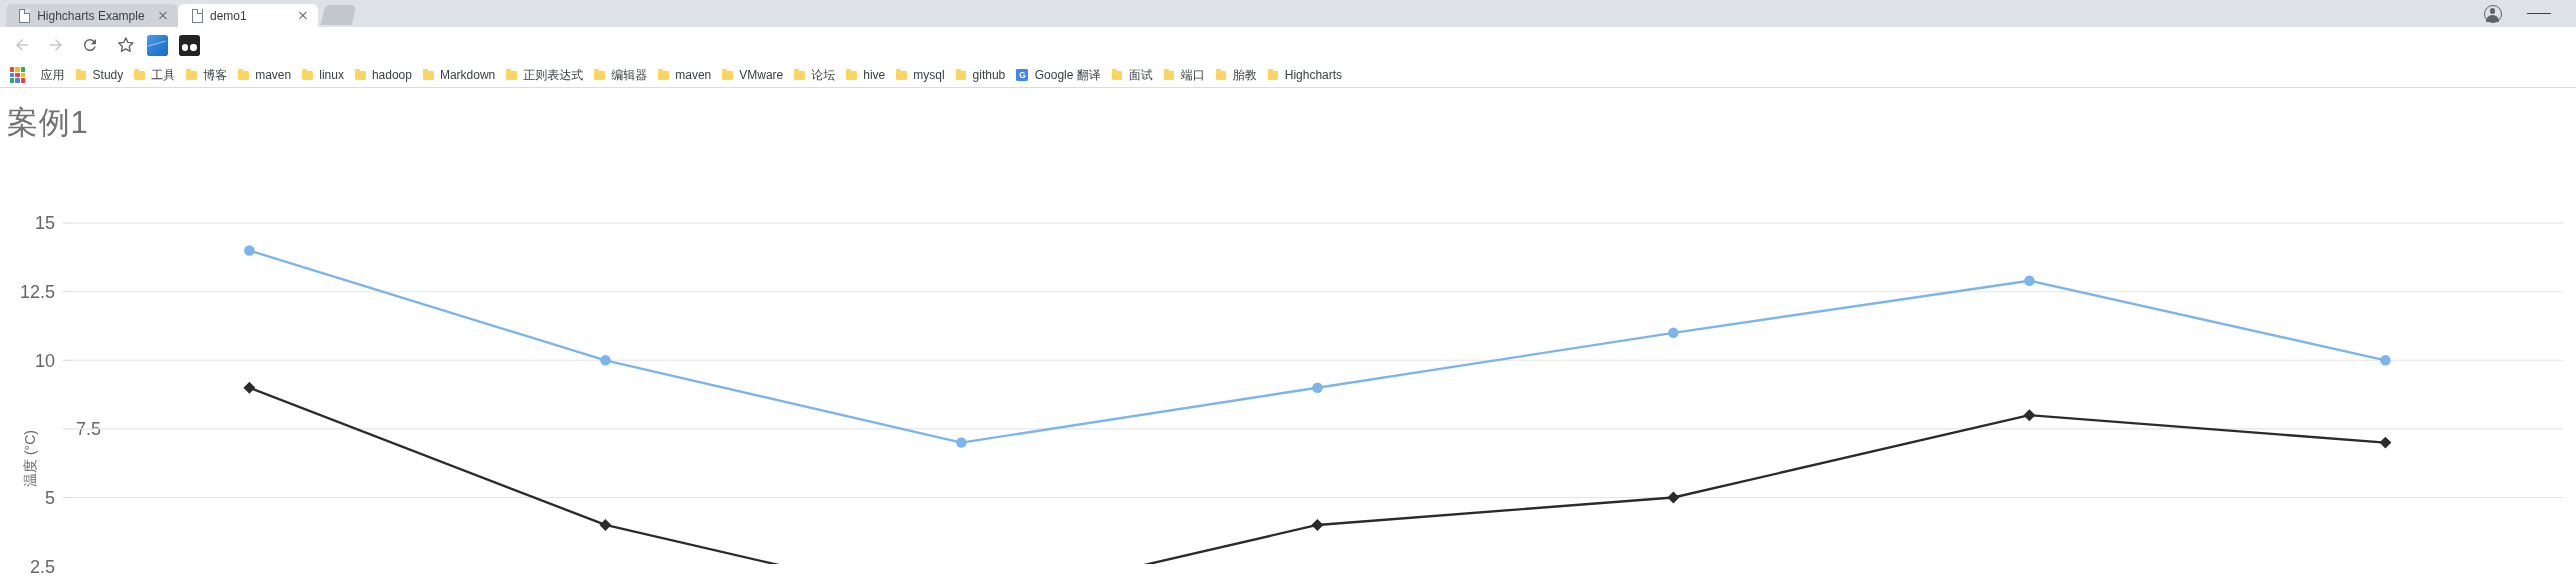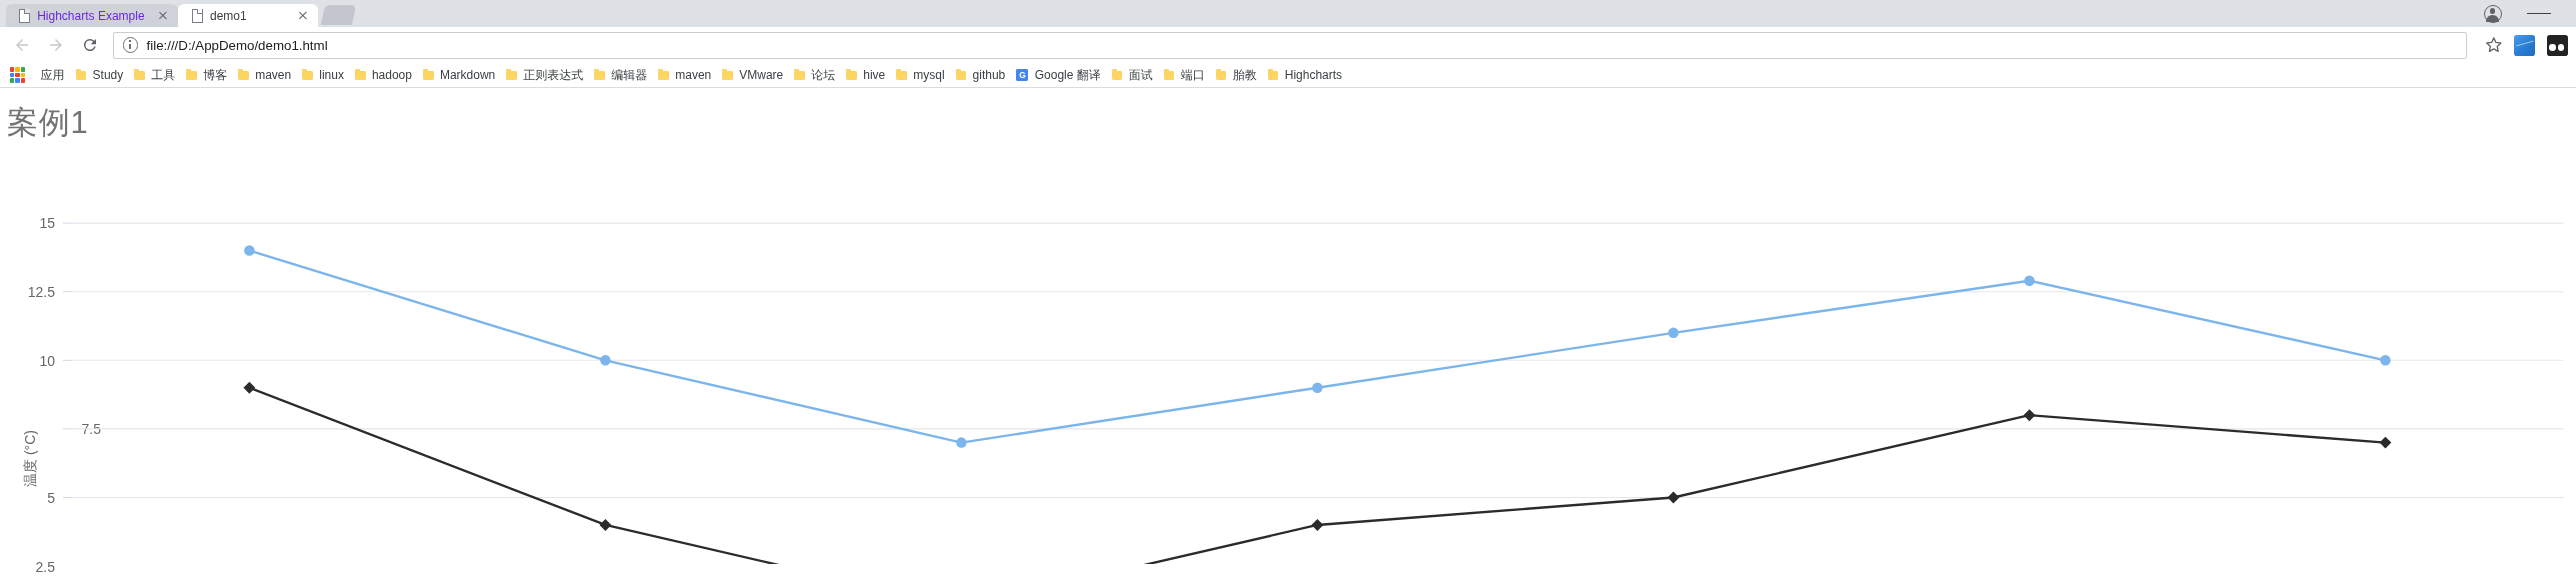--- a/index.html
+++ b/index.html
@@ -18,21 +18,21 @@
     height: 27px; background: #dee1e6;
     display: flex; align-items: flex-end; padding-left: 5.6px;
     position: relative;
   }
   .tab {
     height: 23px; display: flex; align-items: center;
     padding: 0 7px 0 12.6px; font-size: 12px; color: #3c4043;
     border-radius: 6.3px 6.3px 0 0; position: relative;
     min-width: 140px; max-width: 224px;
   }
-  .tab.inactive { background: #cfd3d9; color: #6d28d9; }
+  .tab.inactive { background: #cfd3d9; color: #404040; }
   .tab.active { background: #ffffff; }
   .tab-favicon {
     width: 12px; height: 14px; margin-right: 7px; flex: 0 0 auto;
     position: relative;
   }
   .tab-favicon::before {
     content: ""; position: absolute; left: 0.7px; top: 0.7px;
     width: 9px; height: 12px; border: 1.1px solid #7a7f87;
     background: #fff;
   }
@@ -181,21 +181,21 @@
     text-align: center; font-size: 21px; color: #333;
     font-family: "Liberation Sans", sans-serif;
   }
   .yaxis-title {
     position: absolute; left: 22.4px; top: 343px;
     font-size: 14px; color: #666;
     transform: rotate(-90deg); transform-origin: left top;
     white-space: nowrap;
   }
   .ytick-label {
-    position: absolute; right: 3px; font-size: 14px; color: #666;
+    position: absolute; right: 3px; font-size: 18px; color: #666;
     text-align: right; transform: translateY(-50%);
   }
 </style>
 </head>
 <body>
 
 <div class="browser">
 
   <div class="tabstrip">
     <div class="tab inactive">
@@ -225,24 +225,20 @@
       <svg width="18" height="18" viewBox="0 0 24 24">
         <path d="M4 11h12.2l-5.6-5.6L12 4l8 8-8 8-1.4-1.4 5.6-5.6H4z" fill="#c5c8cc"></path>
       </svg>
     </div>
     <div class="navbtn">
       <svg width="18" height="18" viewBox="0 0 24 24">
         <path d="M17.65 6.35A8 8 0 1 0 19.73 14h-2.1A6 6 0 1 1 12 6c1.66 0 3.14.69 4.22 1.78L13 11h7V4z" fill="#5f6368"></path>
       </svg>
     </div>
 
-    <div class="omnibox">
-      <span class="info-icon"></span>
-      <span class="url" title="Search Google or type a URL">file:///D:/AppDemo/demo1.html</span>
-    </div>
 
     <svg class="star" viewBox="0 0 24 24">
       <path d="M12 3.5l2.6 5.6 6.1.7-4.5 4.2 1.2 6-5.4-3-5.4 3 1.2-6L3.3 9.8l6.1-.7z" fill="none" stroke="#5f6368" stroke-width="1.6" stroke-linejoin="round"></path>
     </svg>
     <div class="ext ext-blue"></div>
     <div class="ext ext-dark"></div>
   </div>
 
   <div class="bookmarks">
     <div class="apps-grid">

